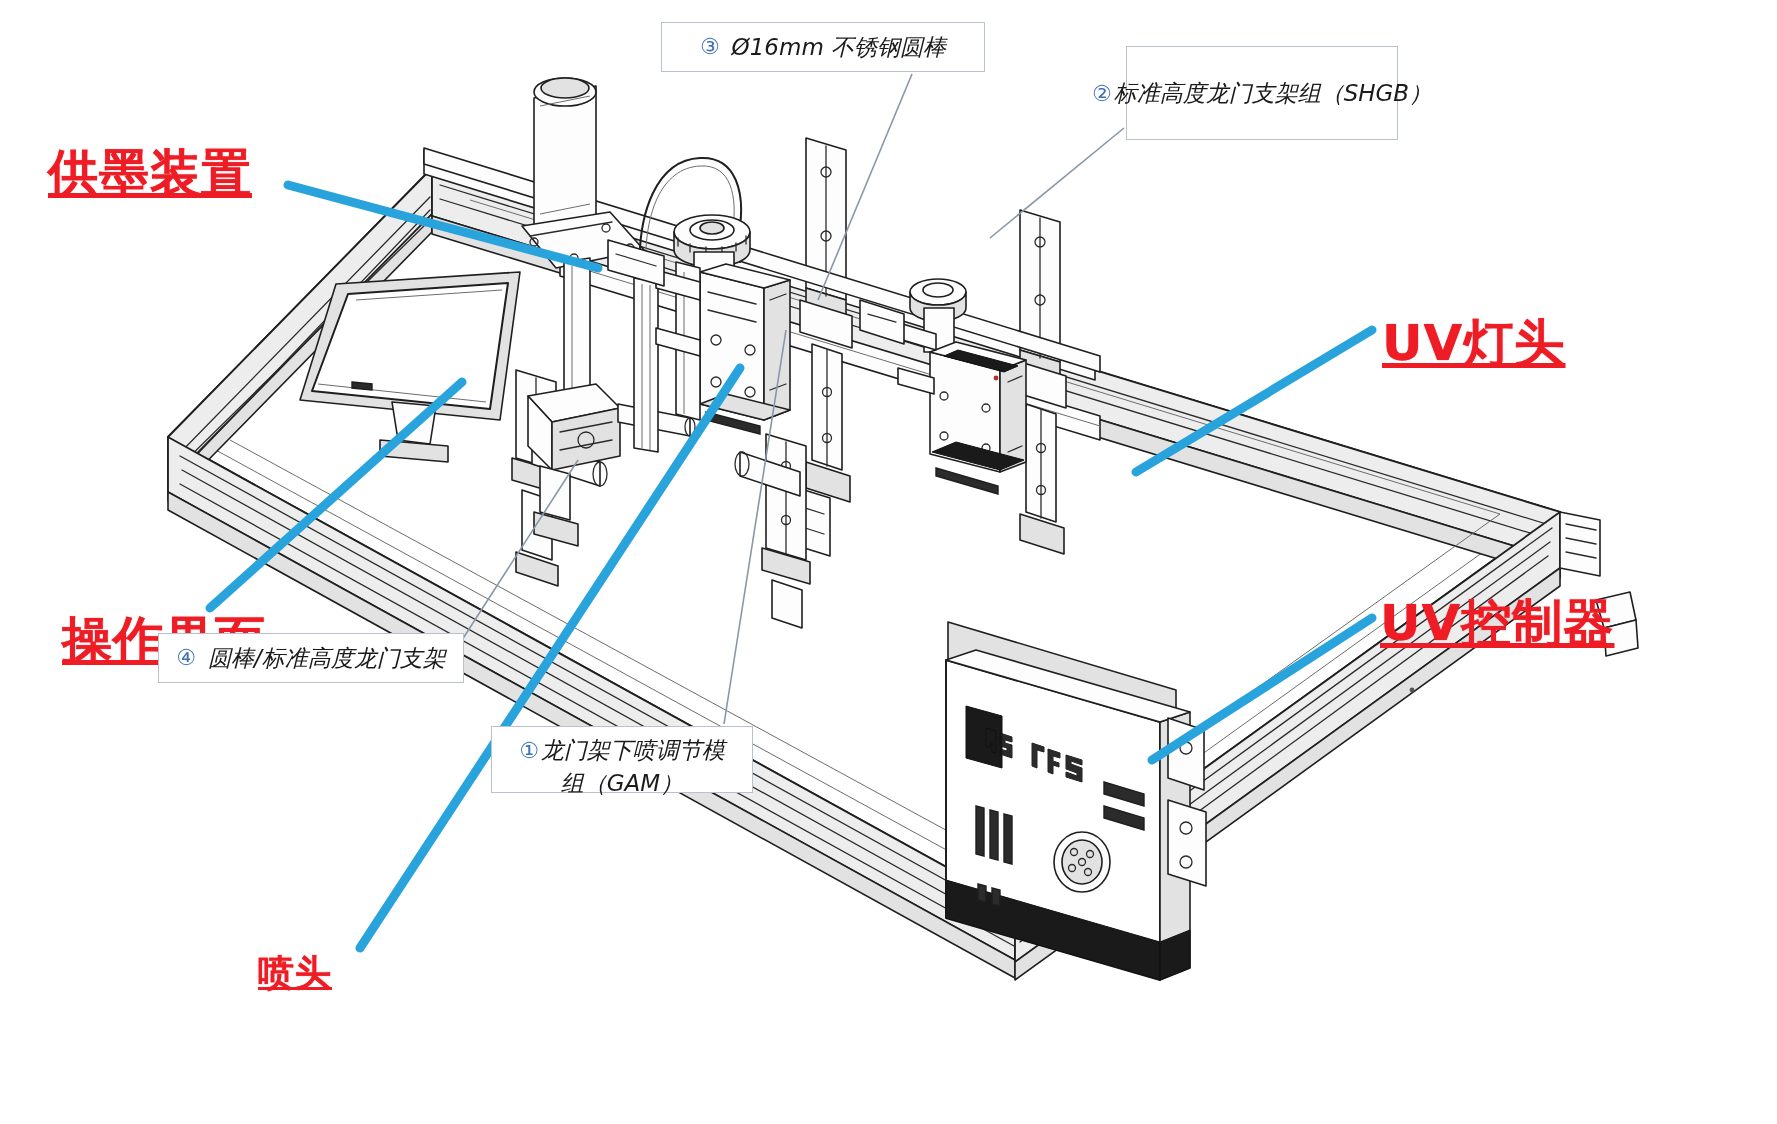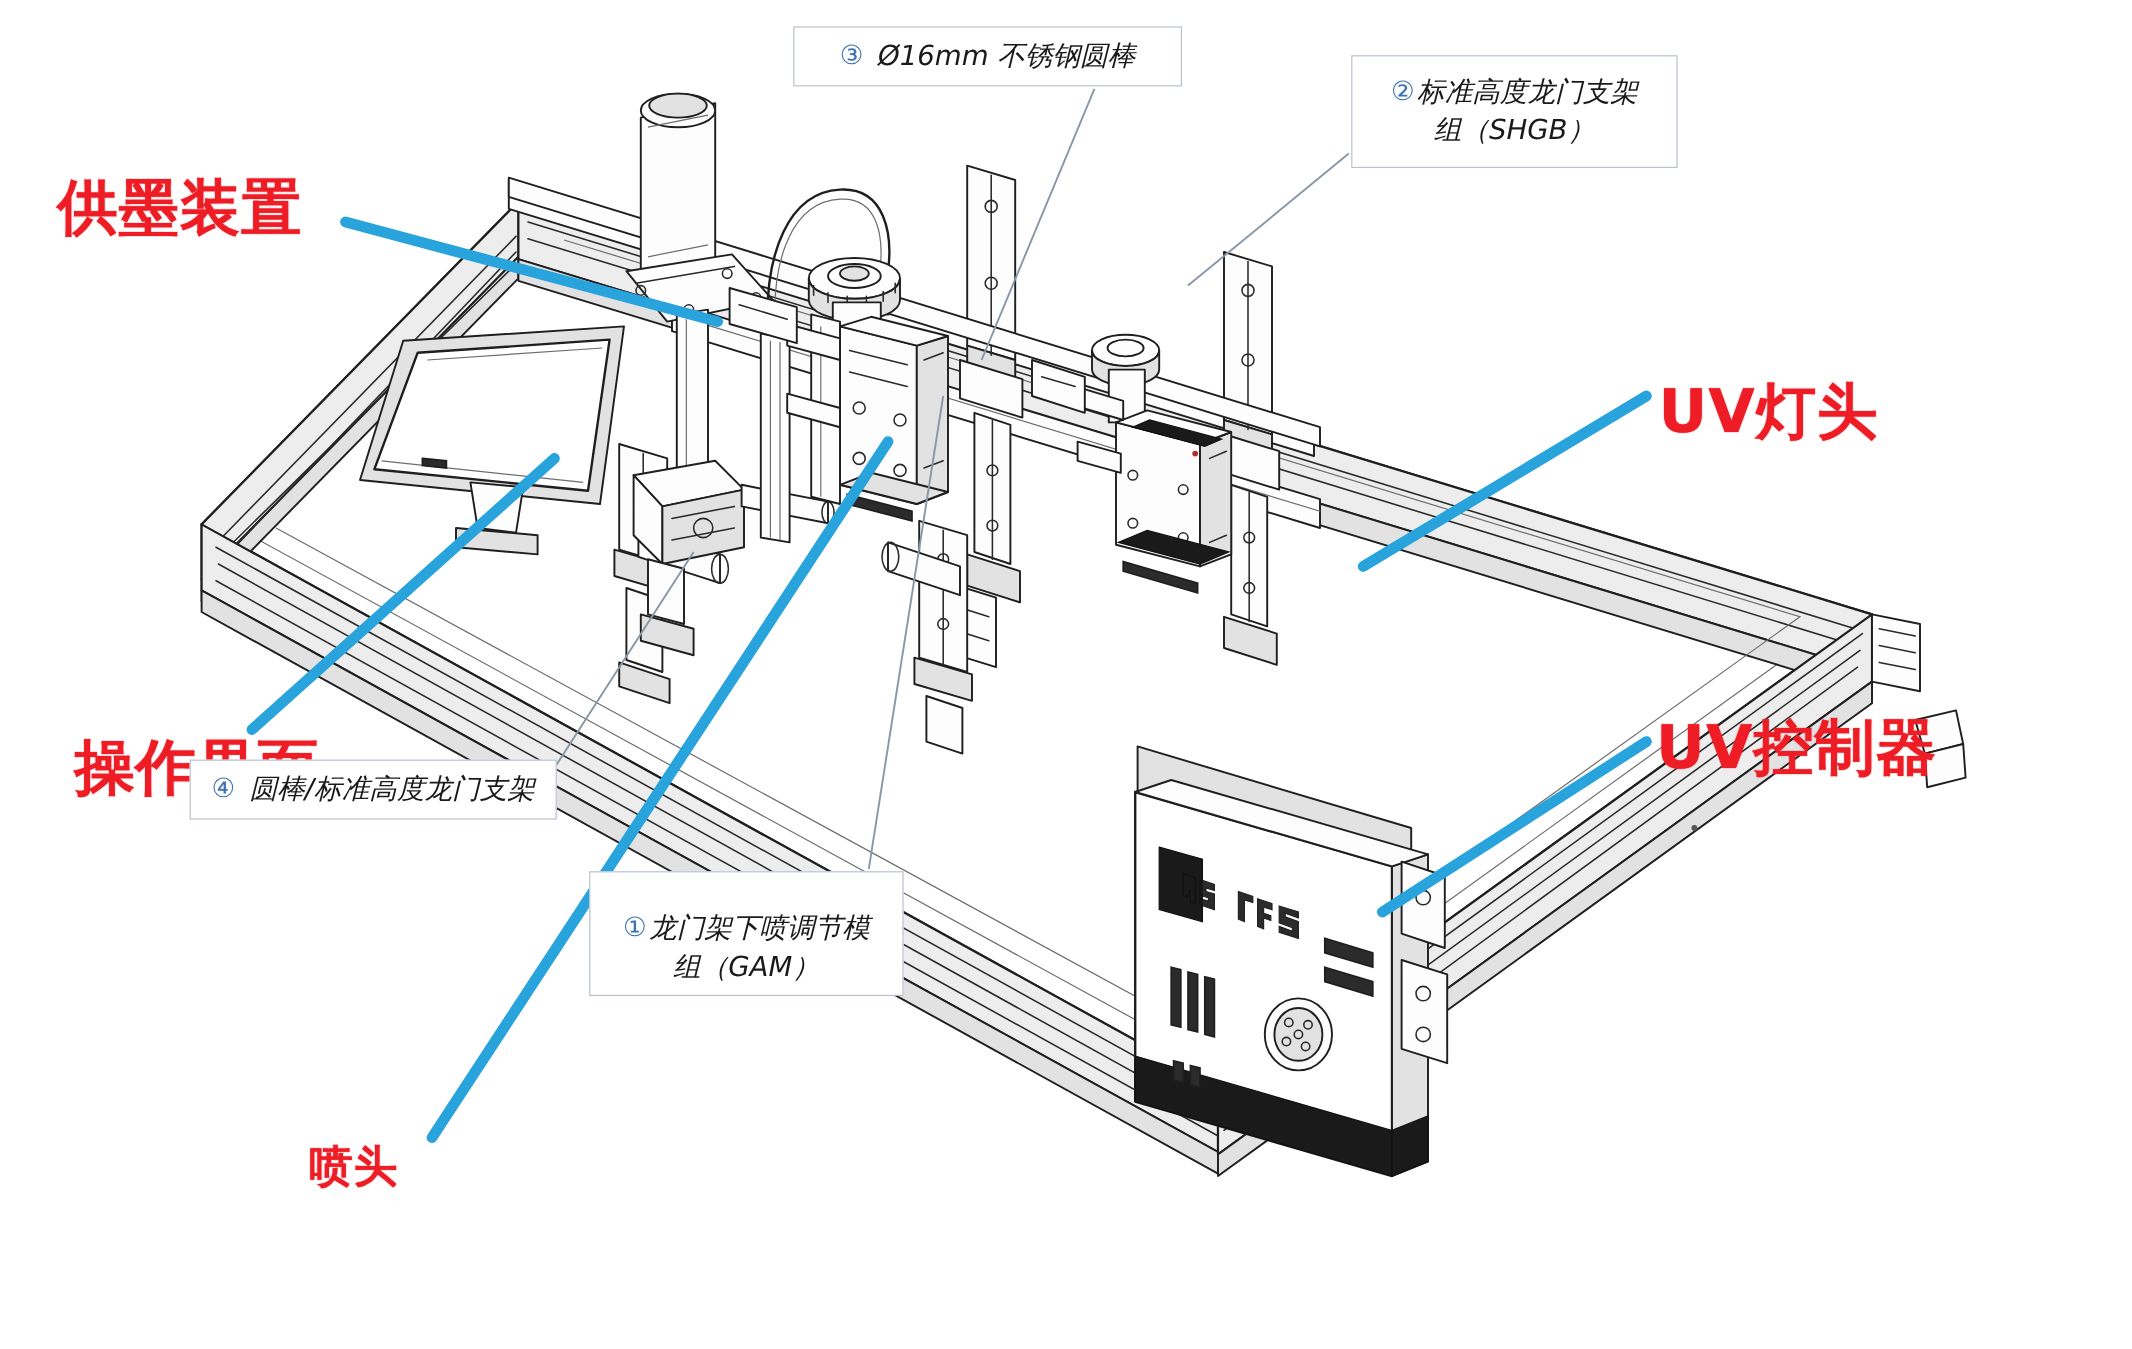--- a/index.html
+++ b/index.html
@@ -13,20 +13,21 @@
   
   .redlabel{
     position:absolute;
     color:#ee1c24;
     font-weight:bold;
     font-family:"DejaVu Sans","Liberation Sans",sans-serif;
     white-space:nowrap;
     letter-spacing:1px;
     line-height:1;
     text-shadow:0 0 1px #ee1c24;
+    text-decoration:underline;
   }
 
   
   .boxlabel{
     position:absolute;
     border:1px solid #b9c2cc;
     background:#ffffff;
     color:#1a1a1a;
     font-family:"DejaVu Sans","Liberation Sans",sans-serif;
     font-size:23px;
@@ -376,32 +377,32 @@
 
   <div class="redlabel" style="left:1382px;top:318px;font-size:50px;">UV灯头</div>
 
   <div class="redlabel" style="left:1380px;top:598px;font-size:50px;">UV控制器</div>
 
   <div class="boxlabel" style="left:661px;top:22px;width:324px;height:50px;display:flex;align-items:center;justify-content:center;gap:10px;">
     <span class="num">③</span>
     <span class="txt">Ø16mm 不锈钢圆棒</span>
   </div>
 
-  <div class="boxlabel" style="left:1126px;top:46px;width:272px;height:94px;display:flex;flex-direction:column;align-items:center;justify-content:center;">
+  <div class="boxlabel" style="left:1126px;top:46px;width:272px;height:94px;display:flex;flex-direction:row;align-items:center;justify-content:center;">
     <div style="white-space:nowrap;">
       <span class="num">②</span><span class="txt">标准高度龙门支架</span>
     </div>
     <div class="txt">组（SHGB）</div>
   </div>
 
   <div class="boxlabel" style="left:158px;top:633px;width:306px;height:50px;display:flex;align-items:center;justify-content:center;gap:10px;">
     <span class="num">④</span>
     <span class="txt">圆棒/标准高度龙门支架</span>
   </div>
 
-  <div class="boxlabel" style="left:491px;top:726px;width:262px;height:104px;display:flex;flex-direction:column;align-items:center;justify-content:flex-end;">
+  <div class="boxlabel" style="left:491px;top:726px;width:262px;height:67px;display:flex;flex-direction:column;align-items:center;justify-content:space-between;">
     <div style="white-space:nowrap;">
       <span class="num">①</span><span class="txt">龙门架下喷调节模</span>
     </div>
     <div class="txt">组（GAM）</div>
   </div>
 
 </div>
 
 </body></html>

